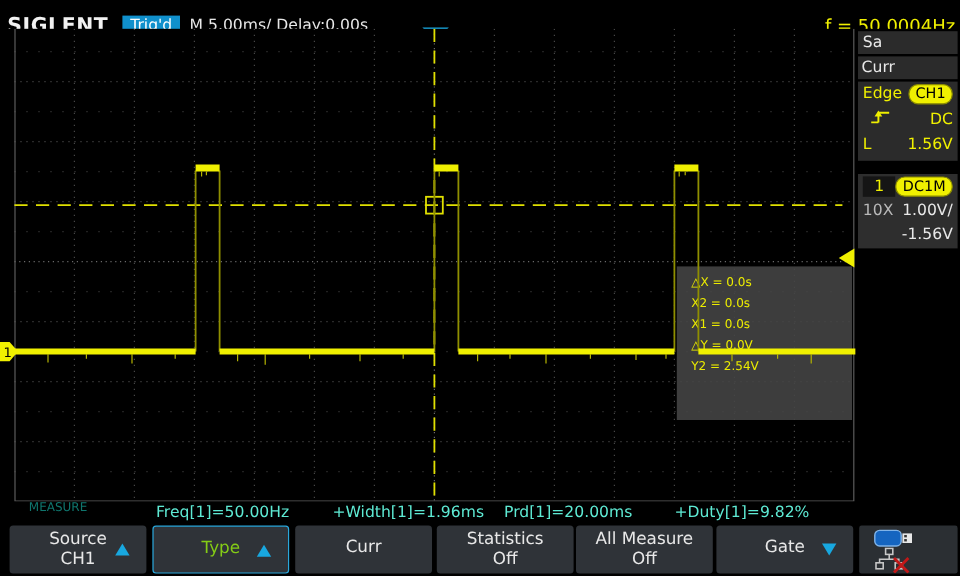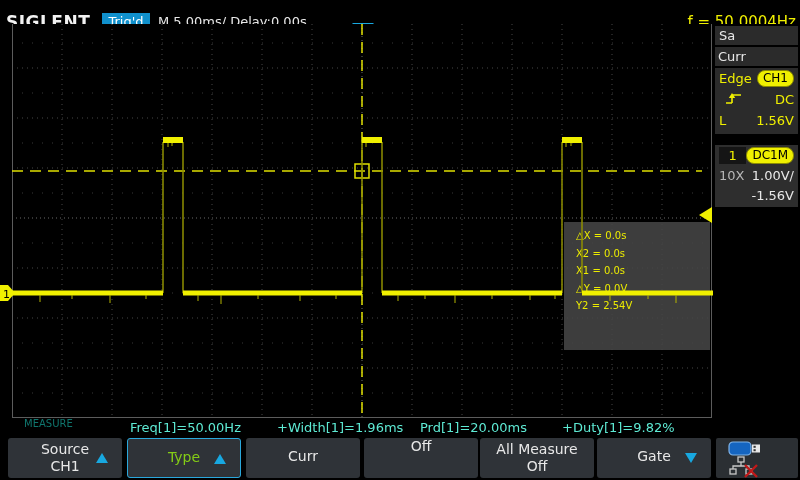--- a/index.html
+++ b/index.html
@@ -154,20 +154,21 @@
       <div class="arrow-up"></div>
     </div>
     <div class="menu-btn selected single" style="left:127px;">
       <div class="l1">Type</div>
       <div class="arrow-up"></div>
     </div>
     <div class="menu-btn single" style="left:246px;">
       <div class="l1">Curr</div>
     </div>
     <div class="menu-btn" style="left:364px;">
+      <div class="l1">Statistics</div>
       <div class="l2">Off</div>
     </div>
     <div class="menu-btn" style="left:480px;">
       <div class="l1">All Measure</div>
       <div class="l2">Off</div>
     </div>
     <div class="menu-btn single" style="left:597px;">
       <div class="l1">Gate</div>
       <div class="arrow-down"></div>
     </div>

